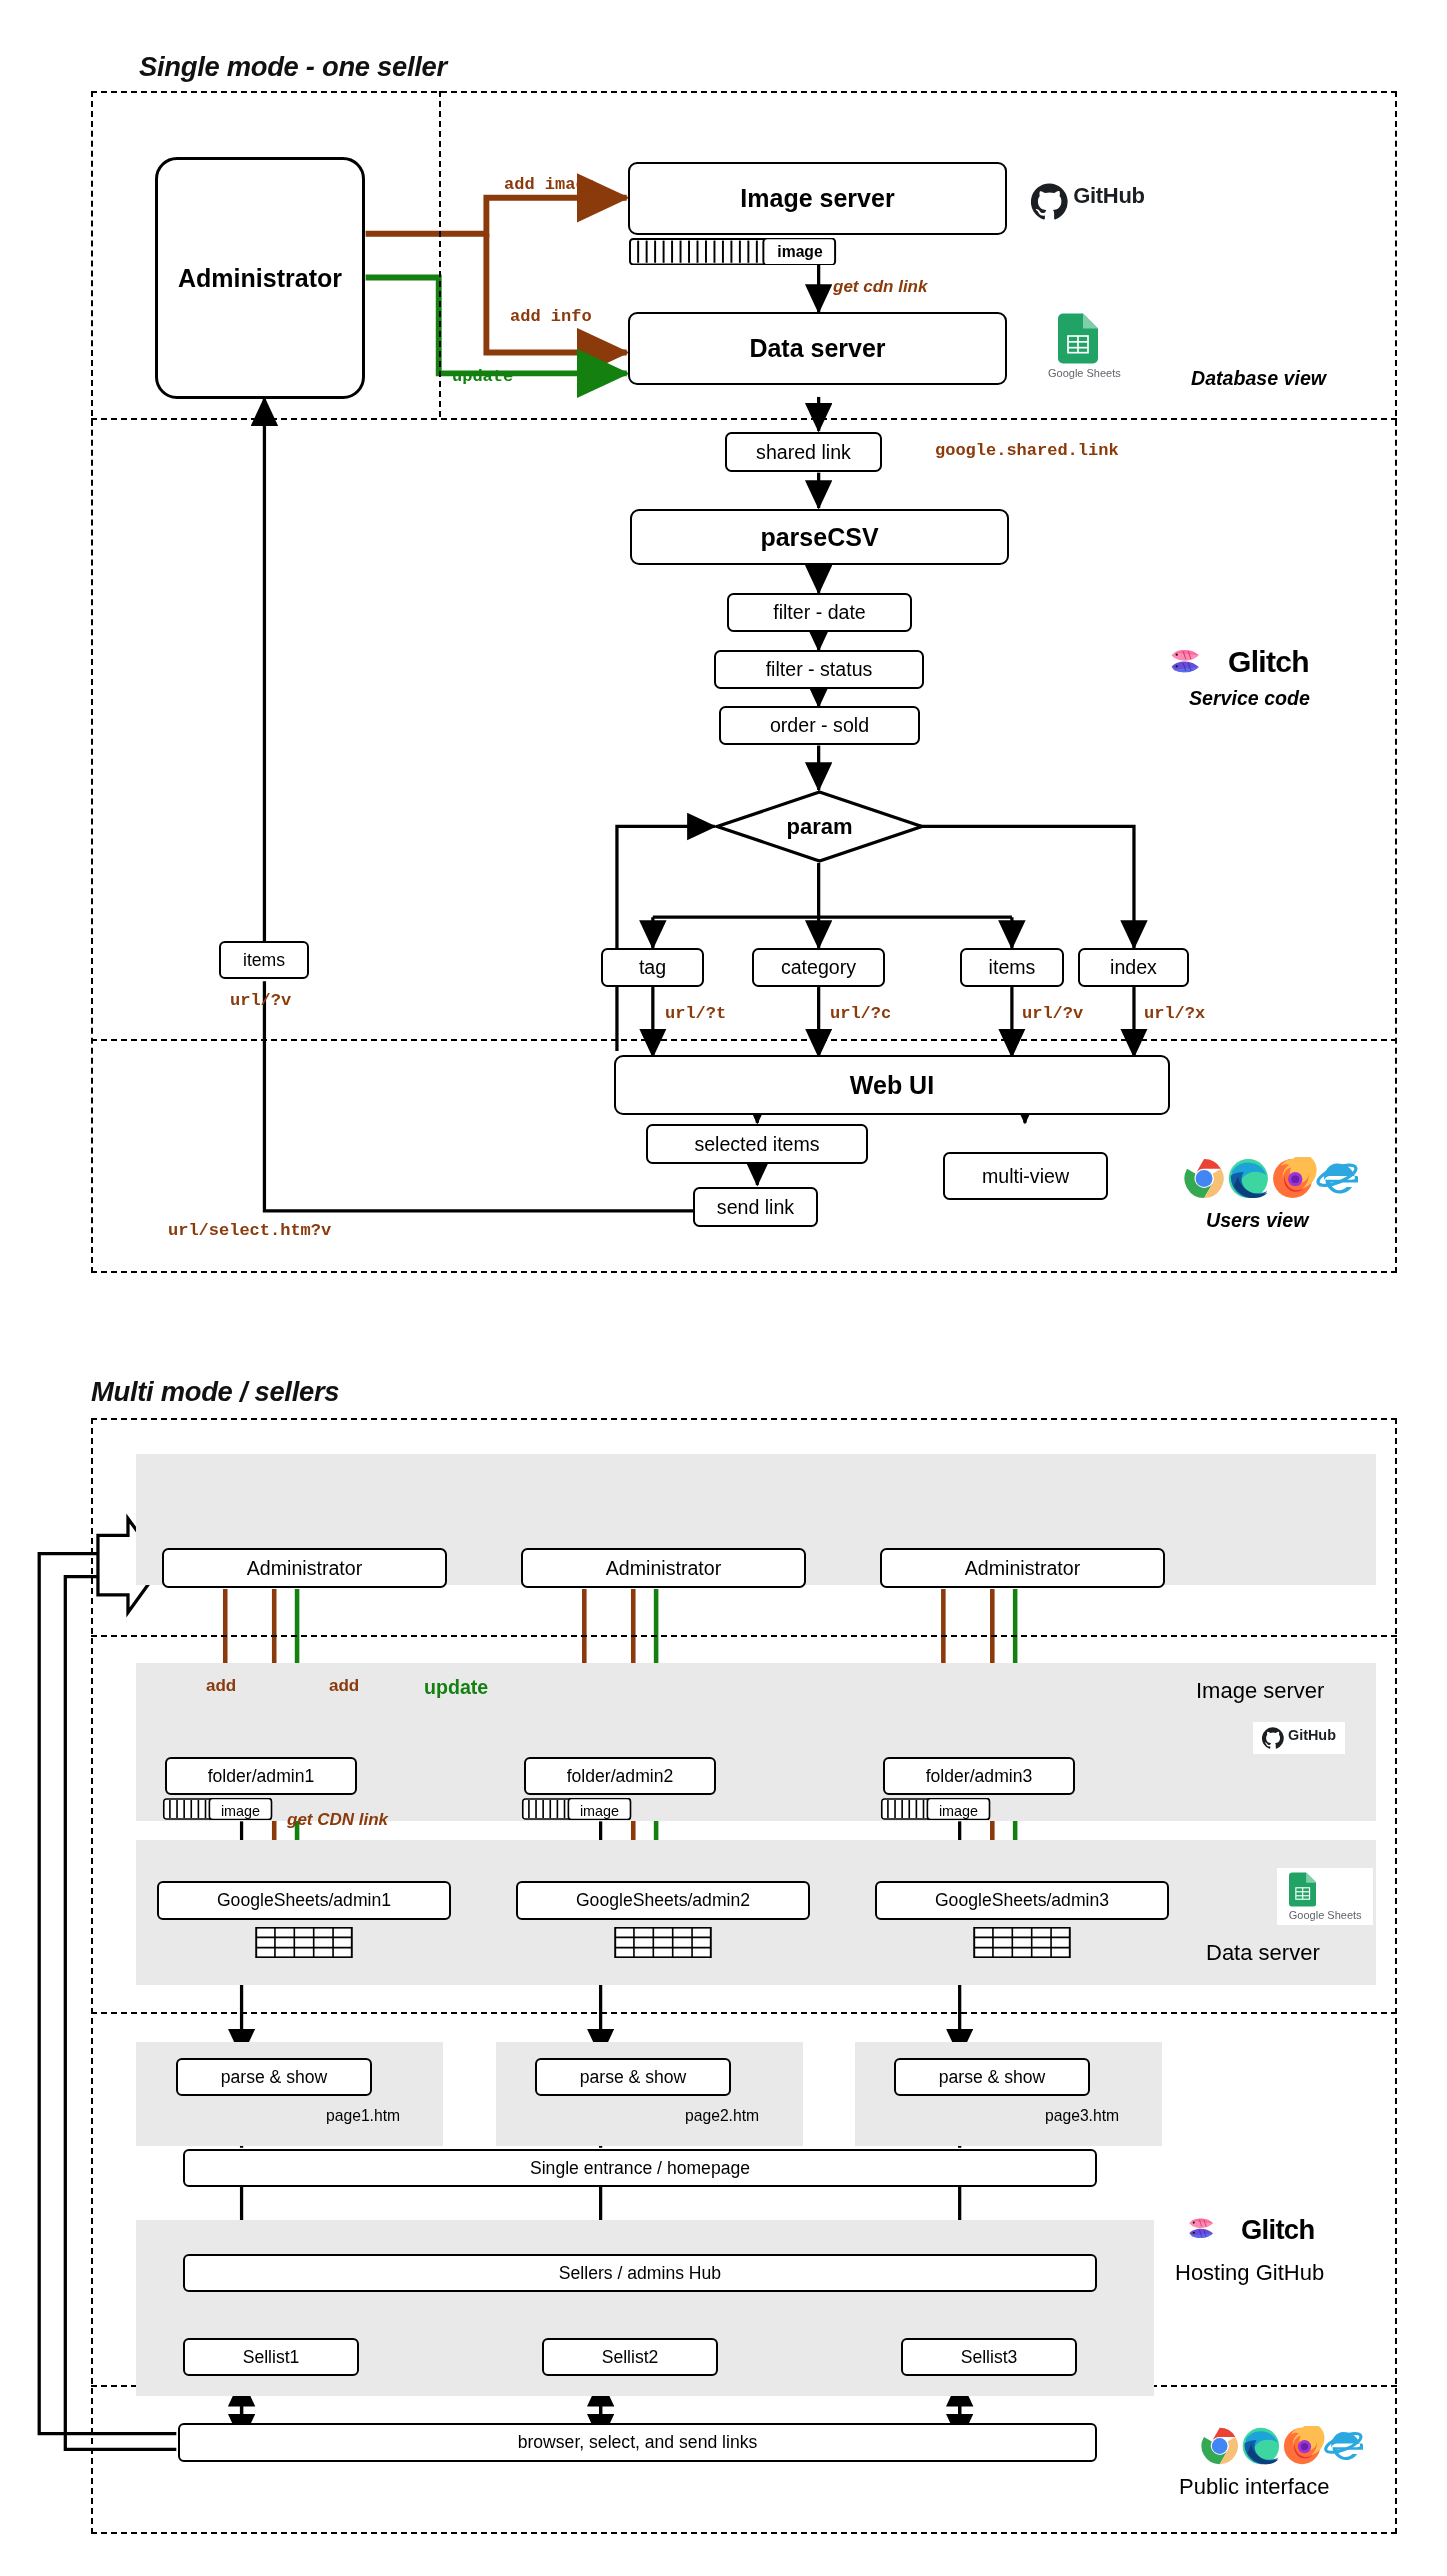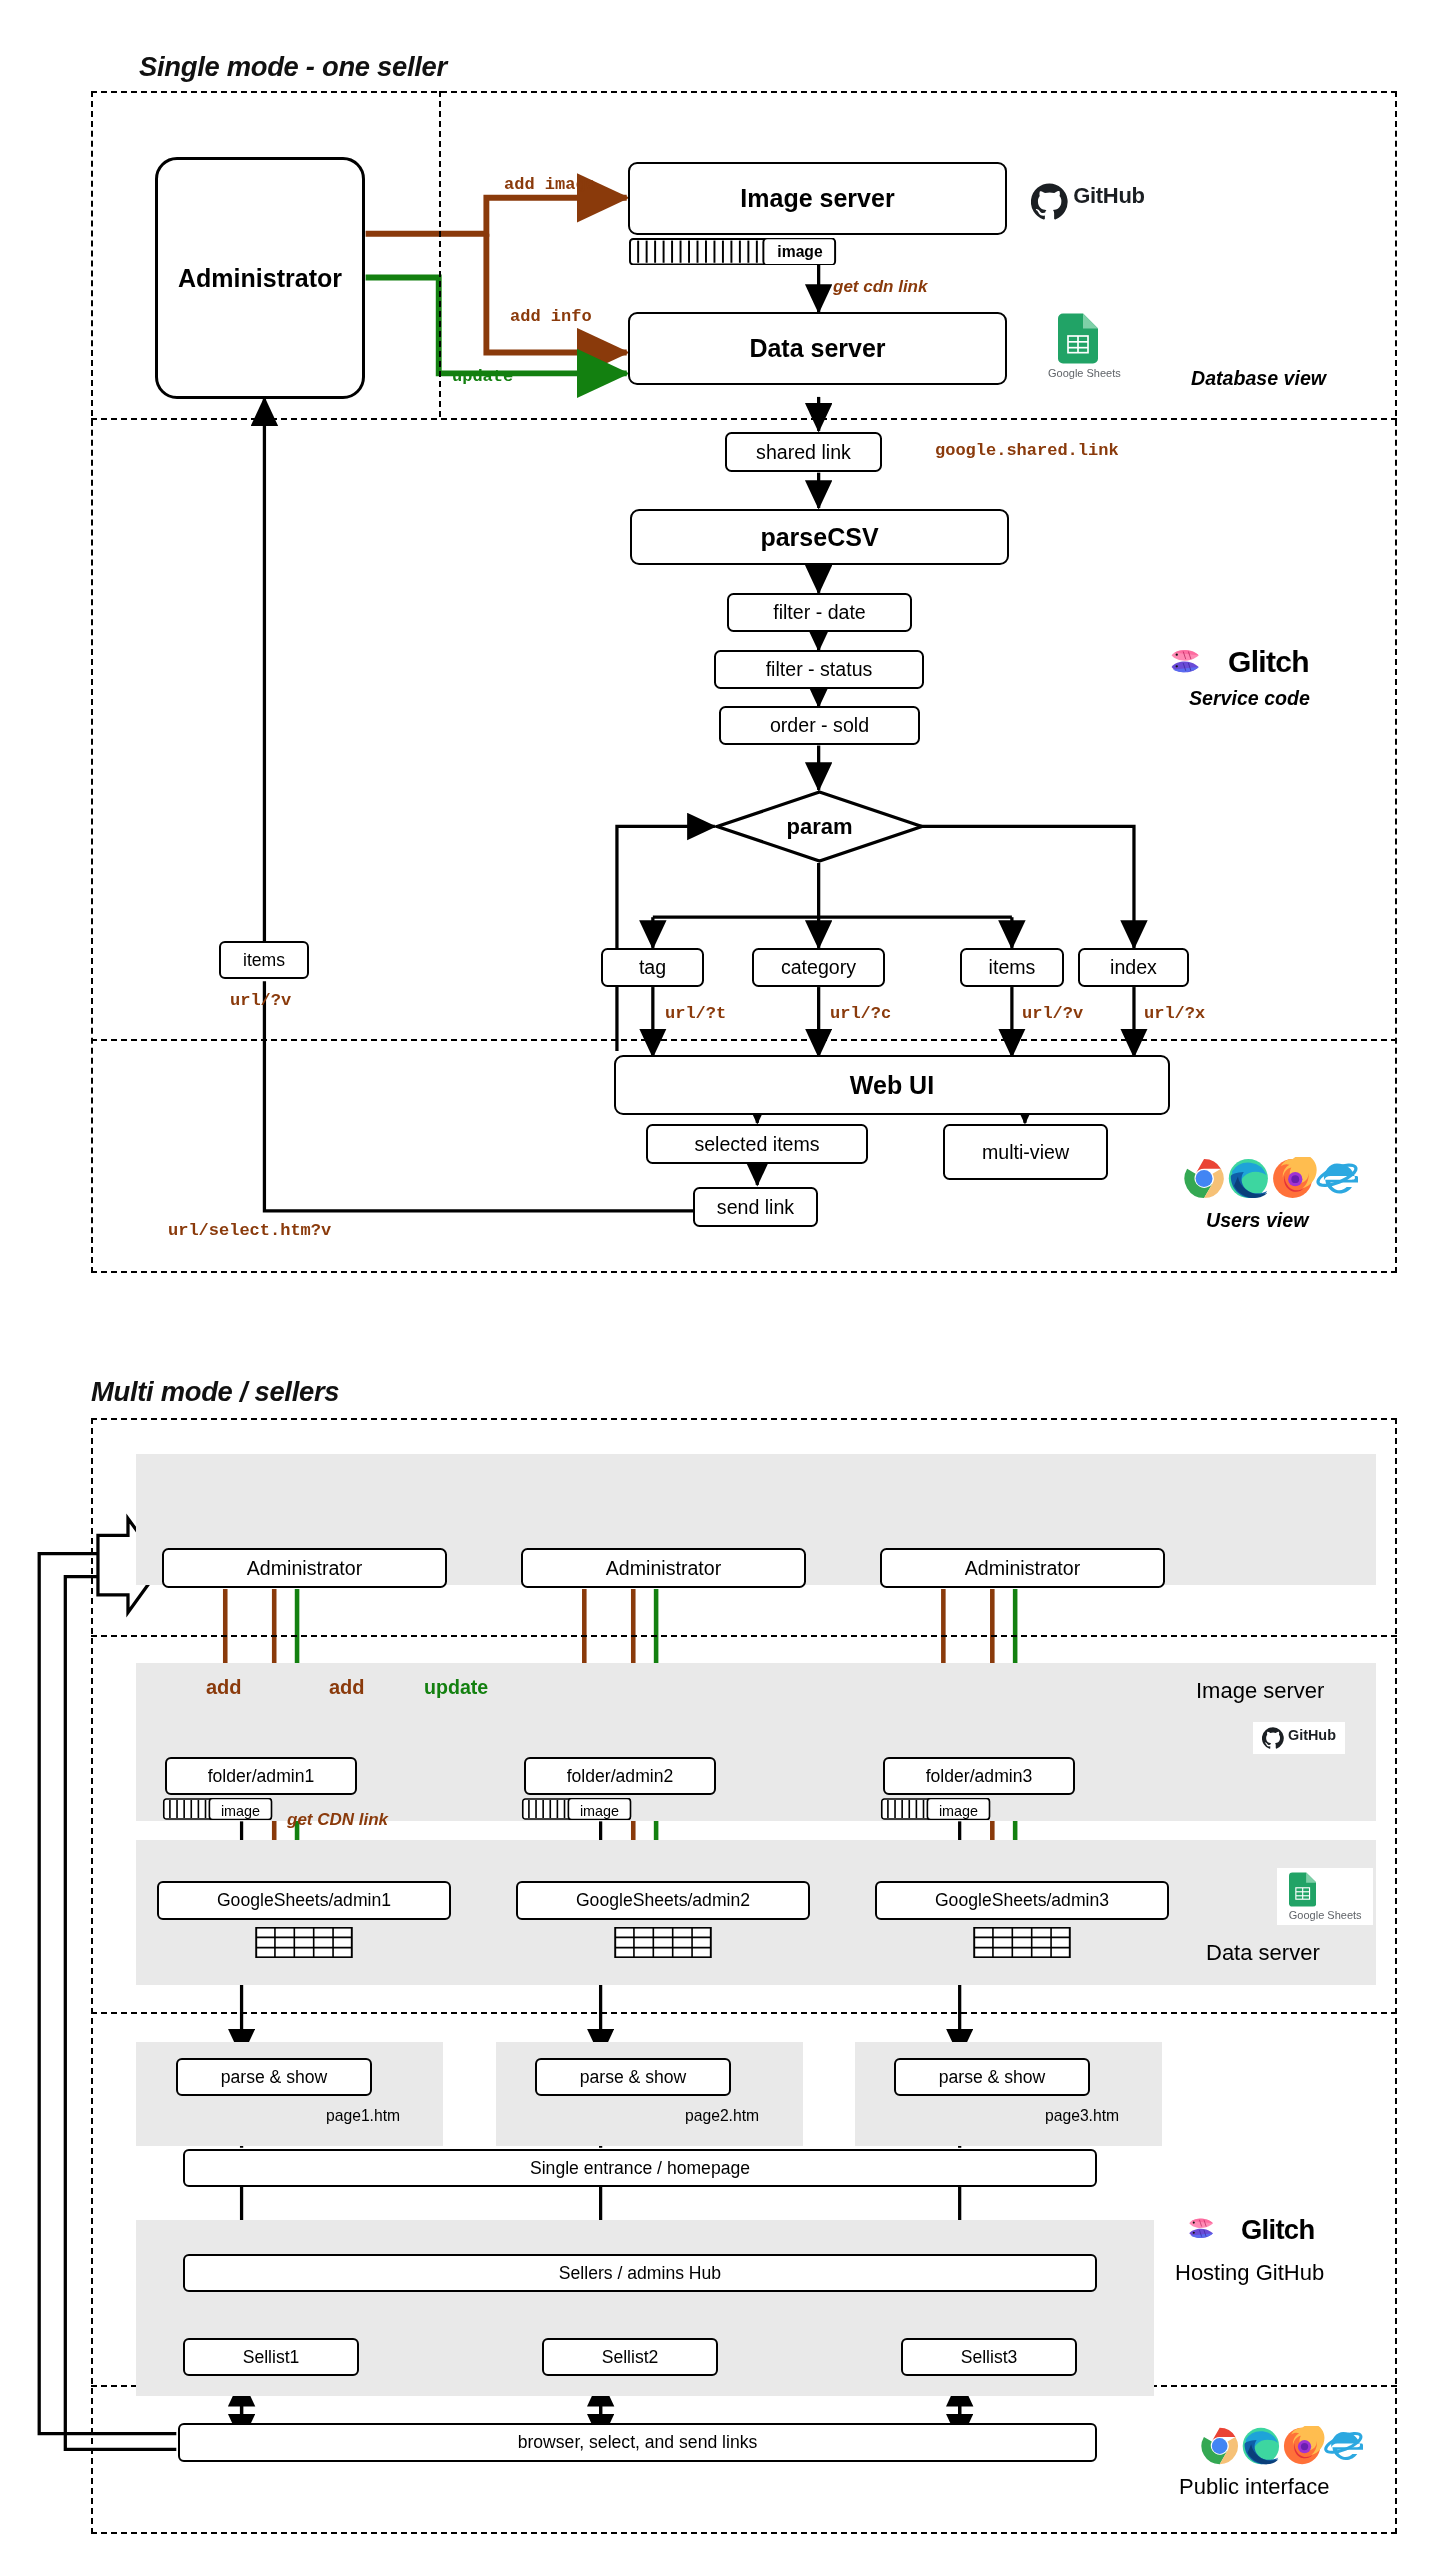--- a/index.html
+++ b/index.html
@@ -24,21 +24,21 @@
 
   .diamond{position:absolute;}
   .diamond svg{display:block;}
   .diamond .dlabel{position:absolute;left:0;top:0;width:100%;height:100%;
         display:flex;align-items:center;justify-content:center;font-weight:bold;font-size:22px;}
 
   .lbl{position:absolute;white-space:nowrap;}
   .mono-brown{font-family:"Liberation Mono",monospace;font-weight:bold;font-size:17px;color:#8a3a0b;}
   .mono-green{font-family:"Liberation Mono",monospace;font-weight:bold;font-size:17px;color:#138010;}
   .it-brown{font-style:italic;font-weight:bold;font-size:17px;color:#8a3a0b;}
-  .sans-brown{font-weight:bold;font-size:20px;color:#8a3a0b;}
+  .sans-brown{font-weight:bold;font-size:17px;color:#8a3a0b;}
   .sans-green{font-weight:bold;font-size:19.6px;color:#138010;}
   .caption{position:absolute;font-size:19.6px;color:#000;white-space:nowrap;}
   .caption.bi{font-weight:bold;font-style:italic;}
   .caption.plain{font-size:22px;}
   .pagelbl{position:absolute;font-size:15.7px;color:#000;white-space:nowrap;}
 
   
   .pile{position:absolute;}
   .pile svg{display:block;}
 
@@ -243,21 +243,21 @@
   <div class="node" style="left:1078px;top:948px;width:111px;height:39px;">index</div>
 
   <div class="lbl mono-brown" style="left:665px;top:1004px;">url/?t</div>
   <div class="lbl mono-brown" style="left:830px;top:1004px;">url/?c</div>
   <div class="lbl mono-brown" style="left:1022px;top:1004px;">url/?v</div>
   <div class="lbl mono-brown" style="left:1144px;top:1004px;">url/?x</div>
 
   <div class="node big" style="left:614px;top:1055px;width:556px;height:60px;">Web UI</div>
 
   <div class="node" style="left:646px;top:1124px;width:222px;height:40px;">selected items</div>
-  <div class="node" style="left:943px;top:1124px;width:165px;height:56px;">multi-view</div>
+  <div class="node" style="left:943px;top:1152px;width:165px;height:48px;">multi-view</div>
   <div class="node" style="left:693px;top:1187px;width:125px;height:40px;">send link</div>
 
   <div class="node small" style="left:219px;top:941px;width:90px;height:38px;">items</div>
   <div class="lbl mono-brown" style="left:230px;top:991px;">url/?v</div>
   <div class="lbl mono-brown" style="left:168px;top:1221px;">url/select.htm?v</div>
 
   <div class="logo" style="left:1169px;top:645px;">
     <svg width="40" height="31" viewBox="0 0 62 48">
       <path fill="#ff8ab4" d="M4 16c6-8 20-10 30-7 5 1.5 9 4 12 7-3 3-7 5.5-12 7-10 3-24 1-30-7z"></path>
       <path fill="#fd6ca0" d="M8 12c8-5 20-5 28-2 4 1.3 7 3.2 10 6-11-1-26-3-38-4z"></path>

